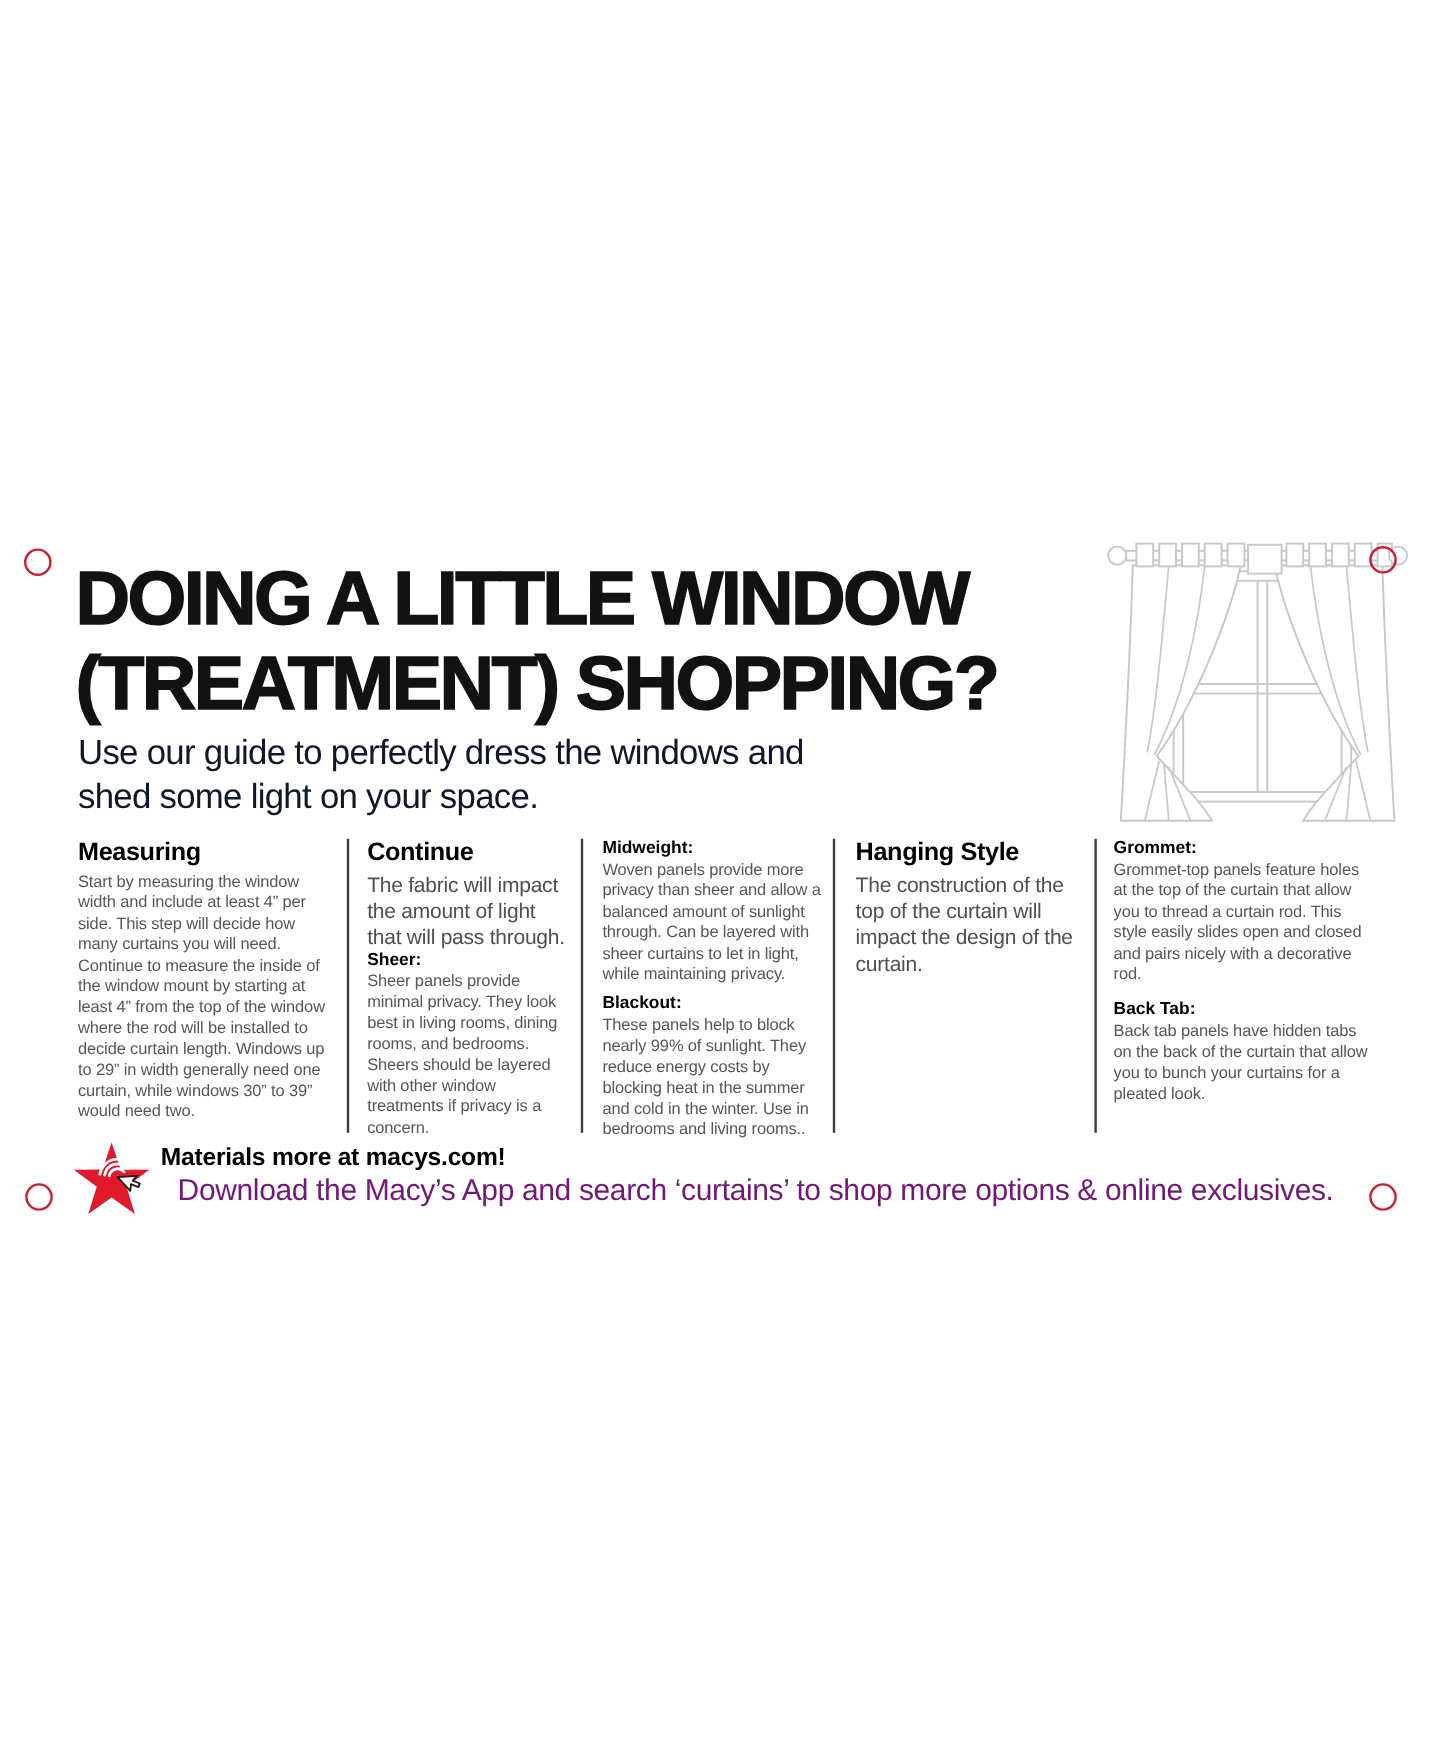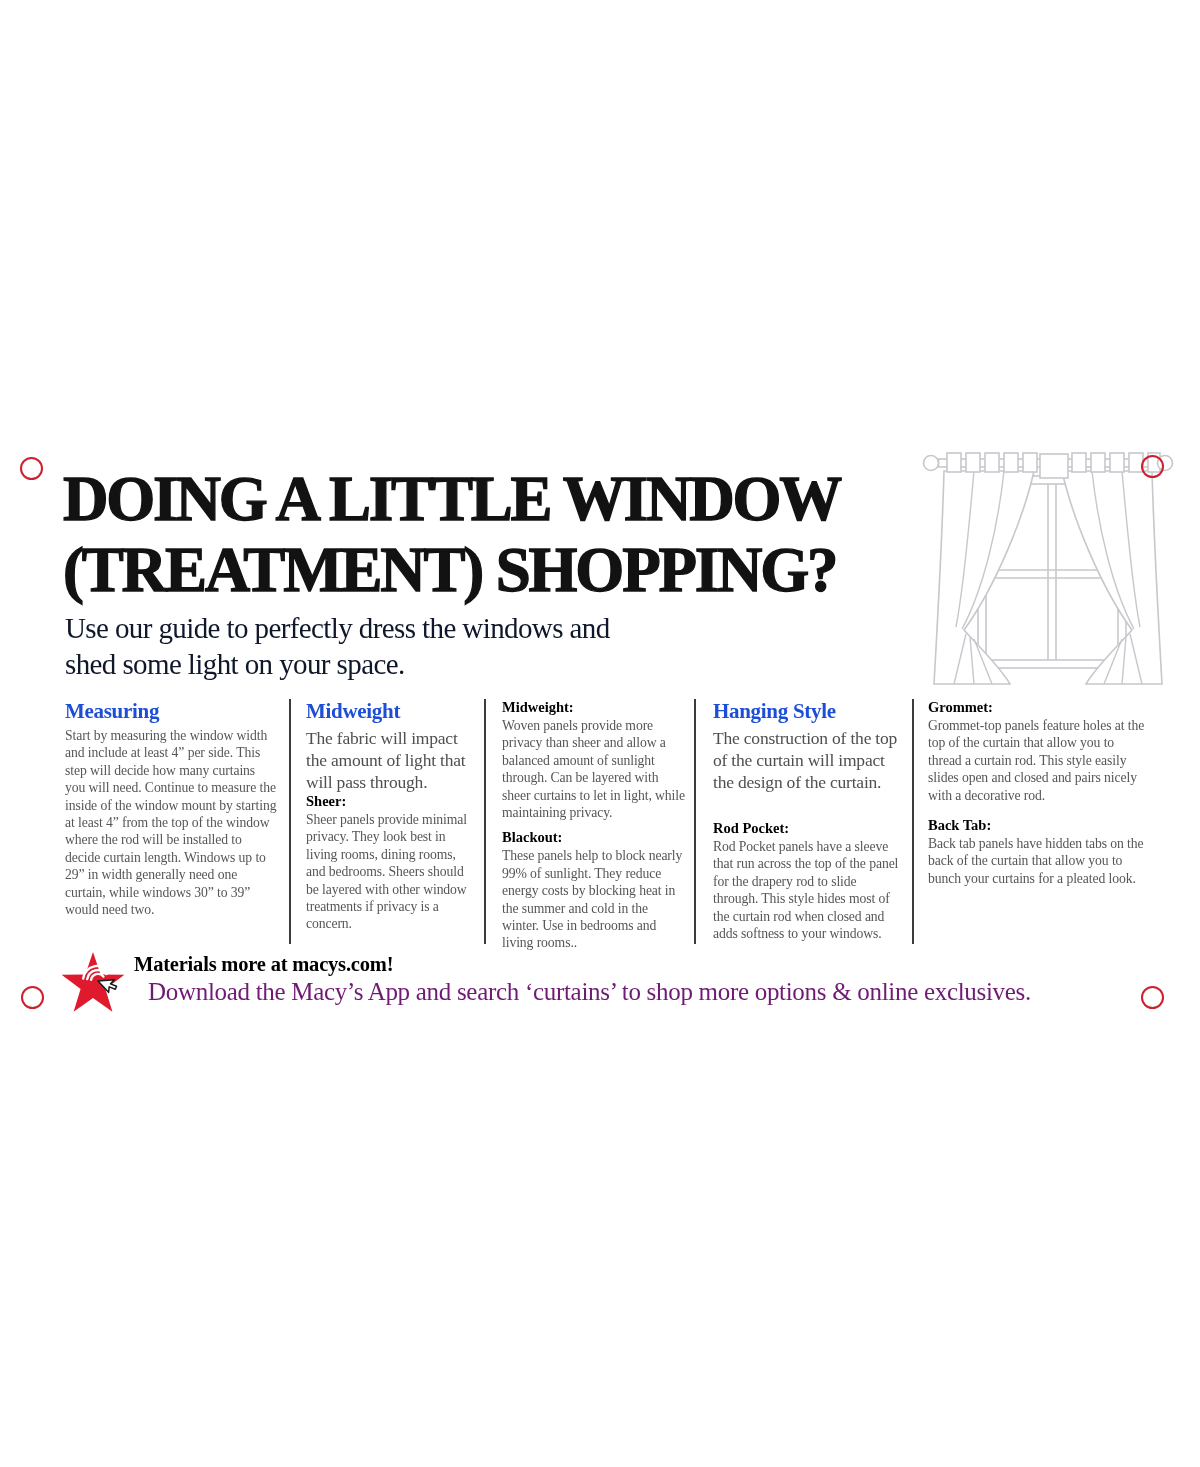--- a/index.html
+++ b/index.html
@@ -1,34 +1,34 @@
 <!DOCTYPE html>
 <html><head>
 <meta charset="utf-8">
 <style>
   html,body{margin:0;padding:0;background:#fff;}
   .canvas{position:relative;width:1200px;height:1310px;background:#ffffff;overflow:hidden;
-          font-family:Liberation Serif, serif;}
+          font-family:Liberation Sans, sans-serif;}
 
   
   .headline{position:absolute;left:63px;top:464px;margin:0;font-size:63px;line-height:71px;
             font-weight:bold;letter-spacing:-2.2px;color:#121212;-webkit-text-stroke:1.3px #121212;}
   .subtitle{position:absolute;left:65px;top:610px;margin:0;font-size:29px;line-height:36px;
             color:#0f172a;letter-spacing:-0.6px;font-weight:normal;}
 
   
   .vdiv{position:absolute;top:699px;height:245px;width:2px;background:#3c3c3e;}
   .d1{left:289px}.d2{left:484px}.d3{left:694px}.d4{left:912px}
   .col{position:absolute;top:699px;}
   .col1{left:65px;width:213px}
   .col2{left:306px;width:166px}
   .col3{left:502px;width:184px}
   .col4{left:713px;width:186px}
   .col5{left:928px;width:218px}
-  .col h2{margin:0 0 3px;font-size:21px;letter-spacing:-0.3px;color:#1d4ed8;font-weight:bold;}
+  .col h2{margin:0 0 3px;font-size:21px;letter-spacing:-0.3px;color:#000000;font-weight:bold;}
   .col .intro{margin:0;font-size:17.5px;line-height:22px;color:#4f4f52;letter-spacing:-0.2px;}
   .col h3{margin:0 0 1px;font-size:14.5px;color:#000;font-weight:bold;}
   .col p.body{margin:0;font-size:13.7px;line-height:17.4px;color:#565659;letter-spacing:-0.1px;}
   .col2 .subsection{}
   .col3 .subsection + .subsection{margin-top:8px}
   .col4 .subsection{margin-top:27px}
   .col5 .subsection + .subsection{margin-top:13px}
 
   
   .hotspot{position:absolute;width:23px;height:23px;border:2.6px solid #cd1f30;border-radius:50%;
@@ -111,21 +111,21 @@
   <div class="vdiv d2"></div>
   <div class="vdiv d3"></div>
   <div class="vdiv d4"></div>
 
   <div class="col col1">
     <h2>Measuring</h2>
     <p class="body">Start by measuring the window width and include at least 4” per side. This step will decide how many curtains you will need. Continue to measure the inside of the window mount by starting at least 4” from the top of the window where the rod will be installed to decide curtain length. Windows up to 29” in width generally need one curtain, while windows 30” to 39” would need two.</p>
   </div>
 
   <div class="col col2">
-    <h2>Midweight</h2>
+    <h2>Continue</h2>
     <p class="intro">The fabric will impact the amount of light that will pass through.</p>
     <div class="subsection">
       <h3>Sheer:</h3>
       <p class="body">Sheer panels provide minimal privacy. They look best in living rooms, dining rooms, and bedrooms. Sheers should be layered with other window treatments if privacy is a concern.</p>
     </div>
   </div>
 
   <div class="col col3">
     <div class="subsection">
       <h3>Midweight:</h3>
@@ -133,24 +133,20 @@
     </div>
     <div class="subsection">
       <h3>Blackout:</h3>
       <p class="body">These panels help to block nearly 99% of sunlight. They reduce energy costs by blocking heat in the summer and cold in the winter. Use in bedrooms and living rooms..</p>
     </div>
   </div>
 
   <div class="col col4">
     <h2>Hanging Style</h2>
     <p class="intro">The construction of the top of the curtain will impact the design of the curtain.</p>
-    <div class="subsection">
-      <h3>Rod Pocket:</h3>
-      <p class="body">Rod Pocket panels have a sleeve that run across the top of the panel for the drapery rod to slide through. This style hides most of the curtain rod when closed and adds softness to your windows.</p>
-    </div>
   </div>
 
   <div class="col col5">
     <div class="subsection">
       <h3>Grommet:</h3>
       <p class="body">Grommet-top panels feature holes at the top of the curtain that allow you to thread a curtain rod. This style easily slides open and closed and pairs nicely with a decorative rod.</p>
     </div>
     <div class="subsection">
       <h3>Back Tab:</h3>
       <p class="body">Back tab panels have hidden tabs on the back of the curtain that allow you to bunch your curtains for a pleated look.</p>

